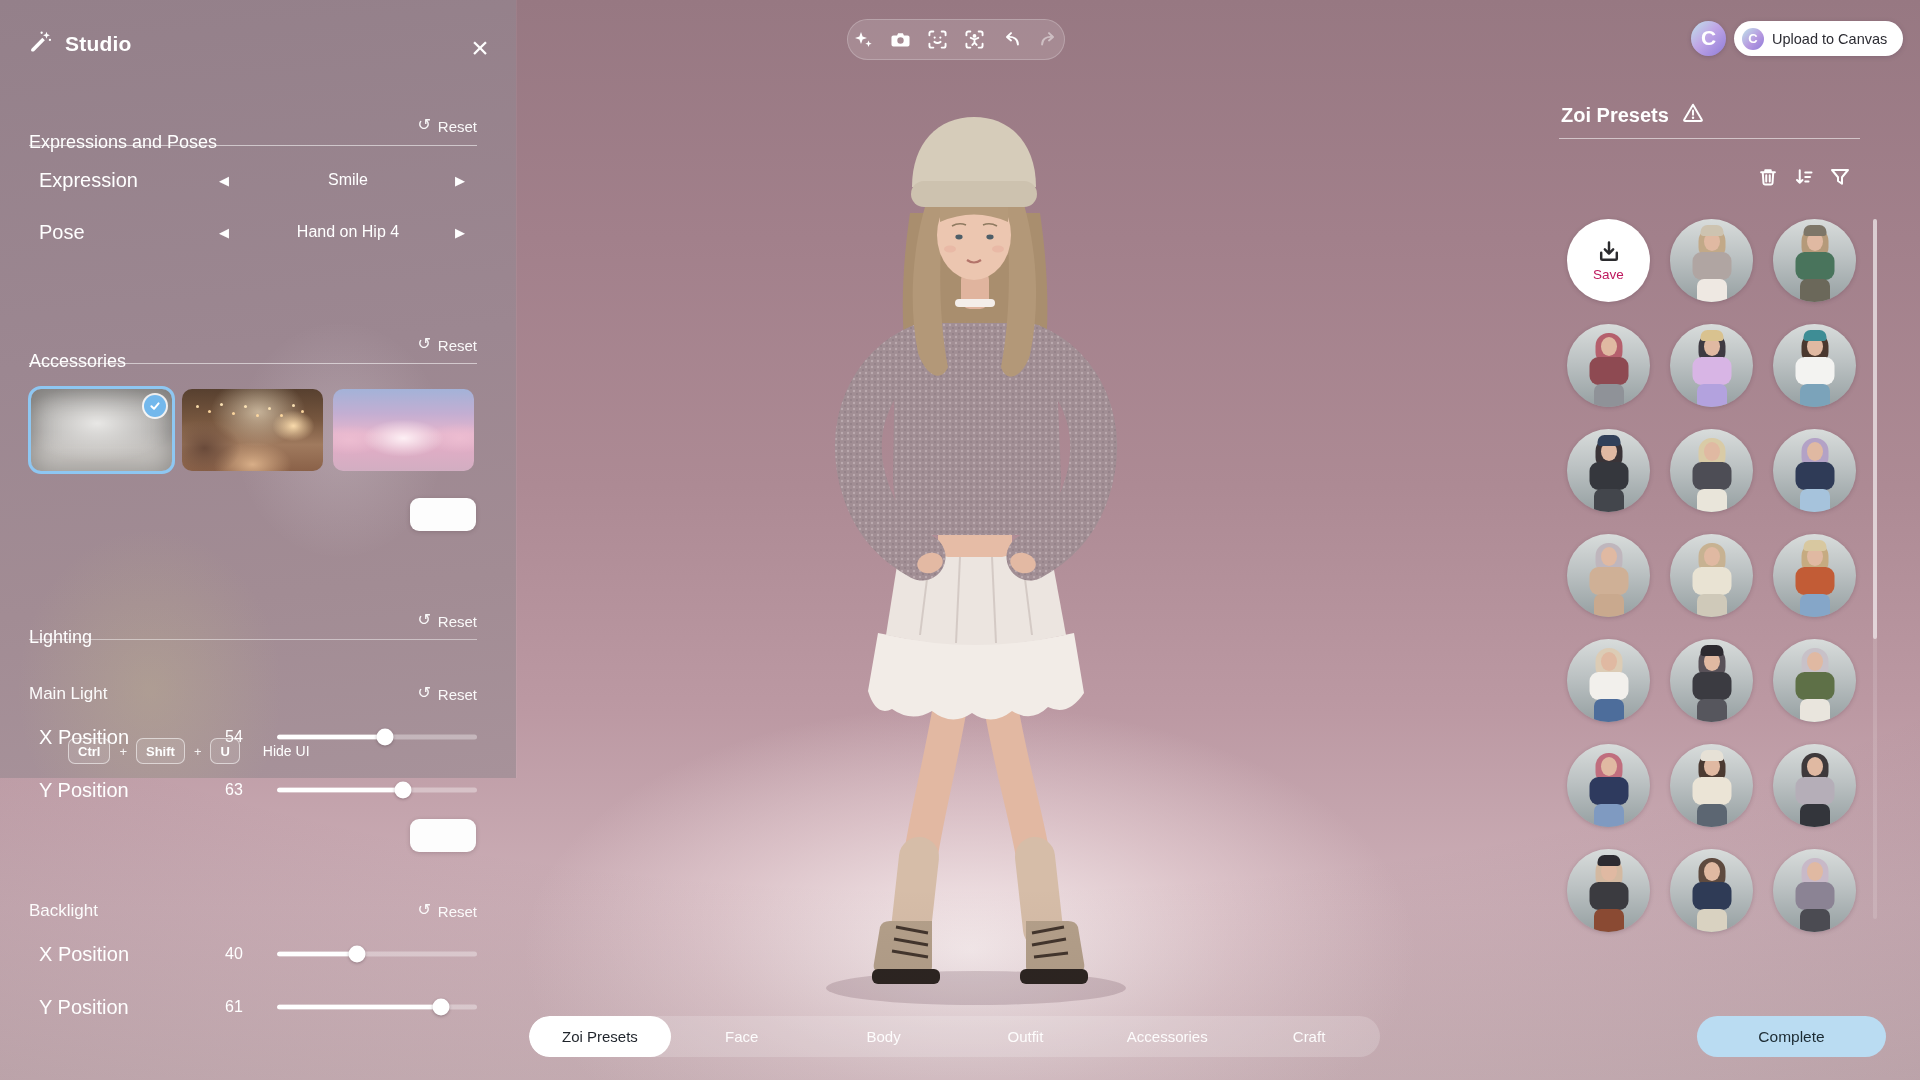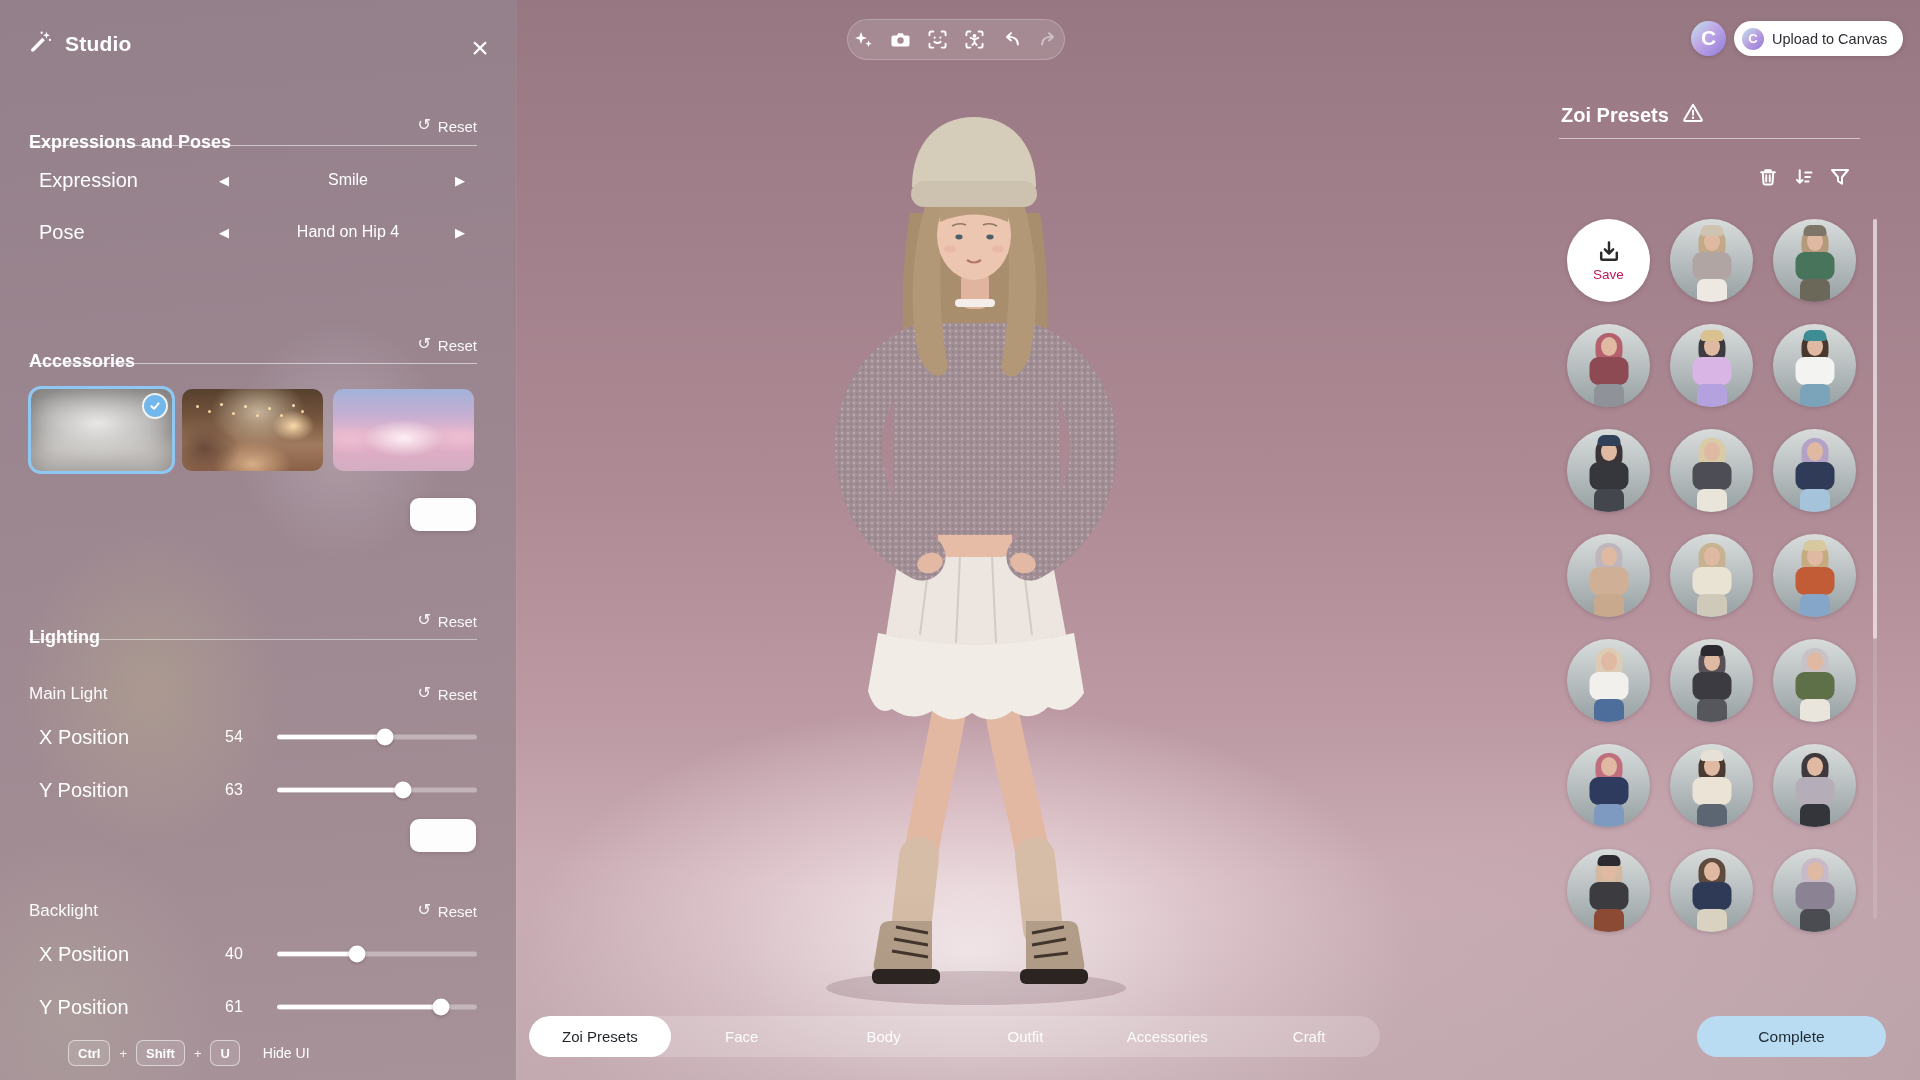--- a/index.html
+++ b/index.html
@@ -19,37 +19,37 @@
   }
   .canvas::after {
     content:""; position:absolute; inset:0;
     background:radial-gradient(125% 95% at 50% 30%, rgba(0,0,0,0) 55%, rgba(58,38,50,0.26) 100%);
     pointer-events:none;
   }
   .character { position:absolute; left:780px; top:95px; width:400px; height:920px; }
 
   
   .left-panel {
-    position:absolute; left:0; top:0; width:516px; height:1080px;
+    position:absolute; left:0; top:0; width:516px; height:778px;
     background:
       radial-gradient(190px 230px at 150px 690px, rgba(198,190,140,0.30), transparent 70%),
       radial-gradient(150px 170px at 340px 440px, rgba(242,234,240,0.22), transparent 70%),
       radial-gradient(210px 250px at 70px 1010px, rgba(190,198,162,0.20), transparent 70%),
       linear-gradient(175deg,#94808a 0%, #9c8791 45%, #a28c94 75%, #a7929a 100%);
     box-shadow: 1px 0 0 rgba(255,255,255,0.06);
   }
   .panel-header { position:absolute; left:29px; top:30px; display:flex; align-items:center; gap:13px; }
   .panel-title { font-size:21px; font-weight:bold; letter-spacing:0.2px; }
   .close-btn {
     position:absolute; left:460px; top:28px; width:40px; height:40px;
     display:flex; align-items:center; justify-content:center;
     font-size:30px; font-weight:300; cursor:pointer; line-height:1;
   }
   .sec-title-row { position:absolute; left:29px; right:39px; height:24px; display:flex; align-items:center; justify-content:space-between; }
-  .sec-title { font-size:18px; font-weight:bold;margin-top:32px; }
+  .sec-title { font-size:18px; font-weight:normal;margin-top:32px; }
   .sub-title { font-size:17px; font-weight:500; opacity:0.97; }
   .reset-btn { display:flex; align-items:center; gap:7px; font-size:15px; opacity:0.95; cursor:pointer; }
   .reset-glyph { font-size:16px; line-height:1; transform:translateY(-1px); }
   .divider { position:absolute; left:29px; right:39px; height:1px; background:rgba(255,255,255,0.55); }
   .divider-soft { background:rgba(255,255,255,0.45); }
 
   .ctl-row { position:absolute; left:29px; right:39px; height:24px; }
   .ctl-label { position:absolute; left:10px; top:50%; transform:translateY(-50%); font-size:20px; }
   .stepper-left  { position:absolute; left:190px; top:50%; transform:translateY(-50%); font-size:13px; cursor:pointer; }
   .stepper-right { position:absolute; left:426px; top:50%; transform:translateY(-50%); font-size:13px; cursor:pointer; }

